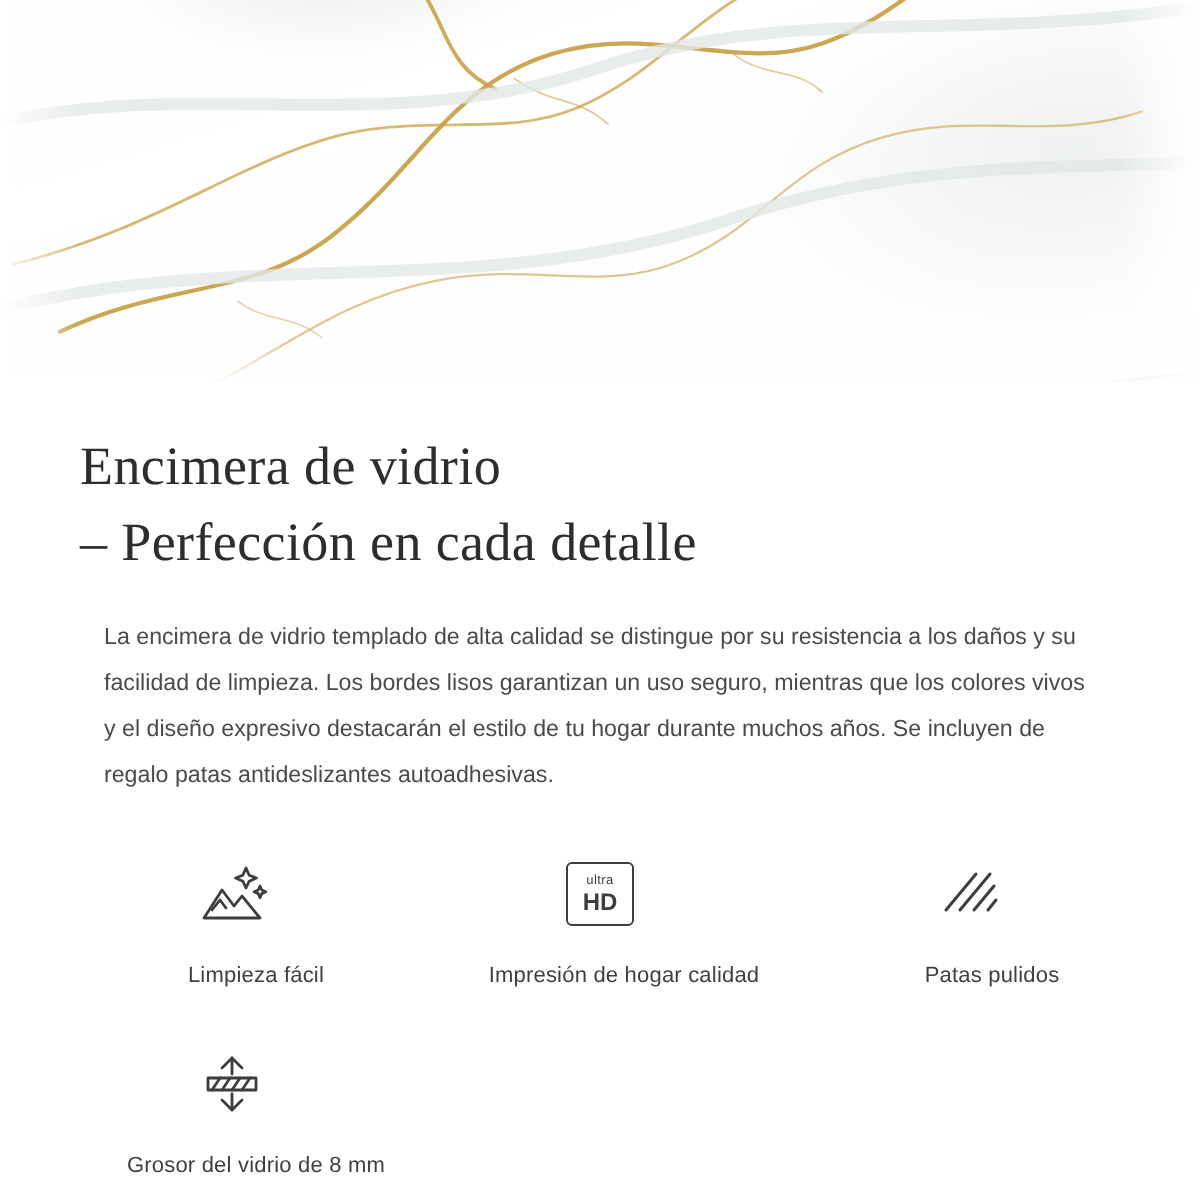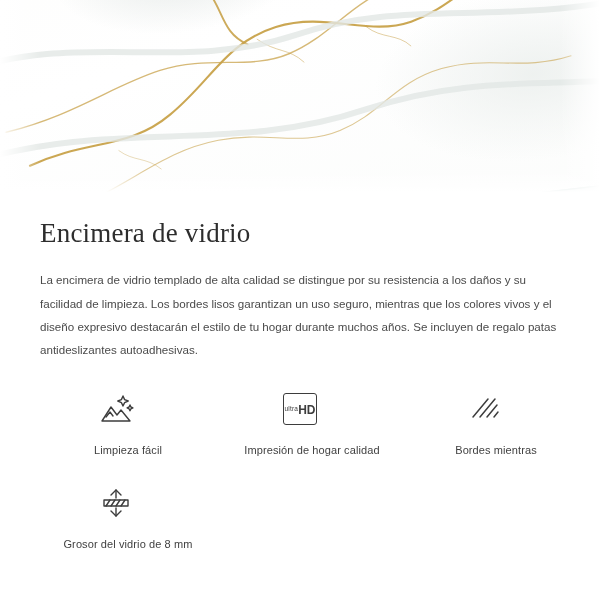--- a/index.html
+++ b/index.html
@@ -89,21 +89,21 @@
     font-weight: 400;
     letter-spacing: 0.2px;
     margin: 0 0 16px 0;
   }
   .headline .line2 { display: block; }
   .body-copy {
     font-family: "Liberation Sans", sans-serif;
     font-size: 11.6px;
     line-height: 2.0;
     color: #4a4a4a;
-    margin: 0;
+    margin: 12px;
     max-width: 520px;
   }
 
   
   .features {
     margin-top: 28px;
     padding: 0 24px;
     display: grid;
     grid-template-columns: repeat(3, 1fr);
     row-gap: 26px;
@@ -128,21 +128,21 @@
     color: #3f3f3f;
     letter-spacing: 0.1px;
     line-height: 1.3;
     max-width: 170px;
     padding-left: 24px;
   }
   .ultra-hd {
     width: 34px; height: 32px;
     border: 1.6px solid #3d3d3d;
     border-radius: 3px;
-    display: flex; 
+    display: flex; flex-direction: column;
     align-items: center; justify-content: center;
     line-height: 1;
   }
   .ultra-hd .u { font-size: 6.5px; letter-spacing: 0.2px; color: #3d3d3d; }
   .ultra-hd .hd { font-size: 12px; font-weight: bold; color: #3d3d3d; margin-top: 1px; }
 </style>
 </head>
 <body>
 
 <div id="page">
@@ -173,20 +173,21 @@
       <div class="edge-shadow"></div>
     </div>
     <div class="hero-fade-left"></div>
     <div class="hero-fade-right"></div>
     <div class="hero-bottom-fade"></div>
   </div>
 
   <div class="content">
     <h1 class="headline">
       <span>Encimera de vidrio</span>
+      <span class="line2">– Perfección en cada detalle</span>
     </h1>
     <p class="body-copy">La encimera de vidrio templado de alta calidad se distingue por su resistencia a los daños y su facilidad de limpieza. Los bordes lisos garantizan un uso seguro, mientras que los colores vivos y el diseño expresivo destacarán el estilo de tu hogar durante muchos años. Se incluyen de regalo patas antideslizantes autoadhesivas.</p>
   </div>
 
   <div class="features">
 
     <div class="feature">
       <span class="ficon">
         <svg width="40" height="36" viewBox="0 0 40 36" fill="none" stroke="#3d3d3d" stroke-width="1.4" stroke-linecap="round" stroke-linejoin="round">
           <path d="M6,30 L15,16 L21,24 L25,19 L34,30 Z"></path>
@@ -210,21 +211,21 @@
 
     <div class="feature">
       <span class="ficon">
         <svg width="40" height="32" viewBox="0 0 40 32" fill="none" stroke="#3d3d3d" stroke-width="1.5" stroke-linecap="round">
           <path d="M9,24 L24,6"></path>
           <path d="M16,24 L31,6"></path>
           <path d="M23,24 L33,12"></path>
           <path d="M30,24 L34,19"></path>
         </svg>
       </span>
-      <span class="flabel">Bordes mientras</span>
+      <span class="flabel">Patas pulidos</span>
     </div>
 
 
 
     <div class="feature">
       <span class="ficon">
         <svg width="40" height="34" viewBox="0 0 40 34" fill="none" stroke="#3d3d3d" stroke-width="1.4" stroke-linecap="round" stroke-linejoin="round">
           <path d="M20,4 L20,12"></path>
           <path d="M15,9 L20,4 L25,9"></path>
           <path d="M20,30 L20,22"></path>

